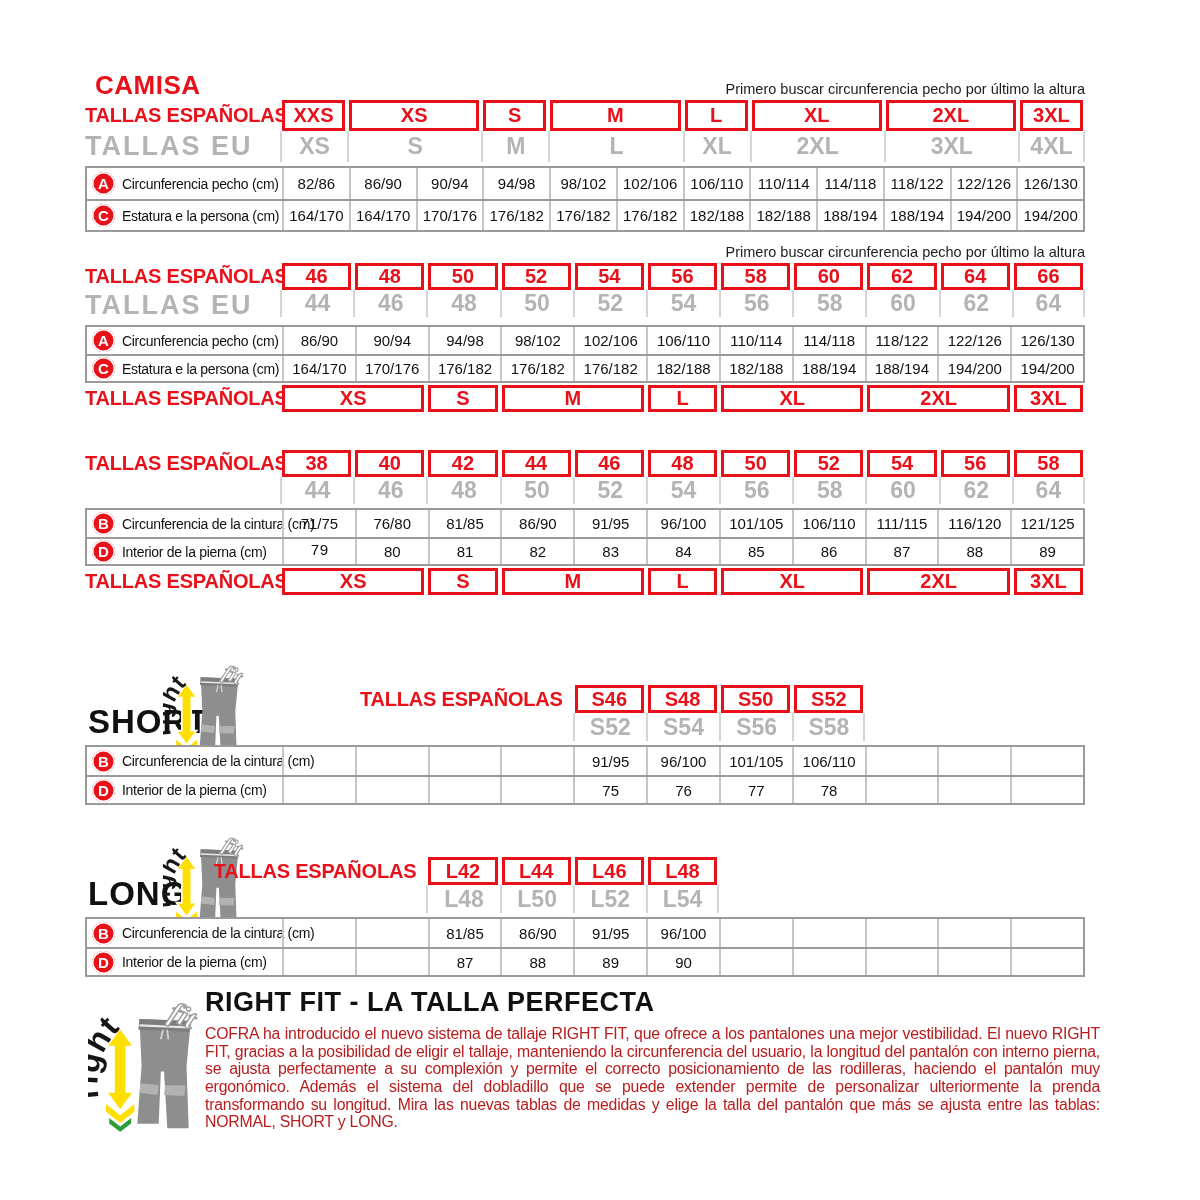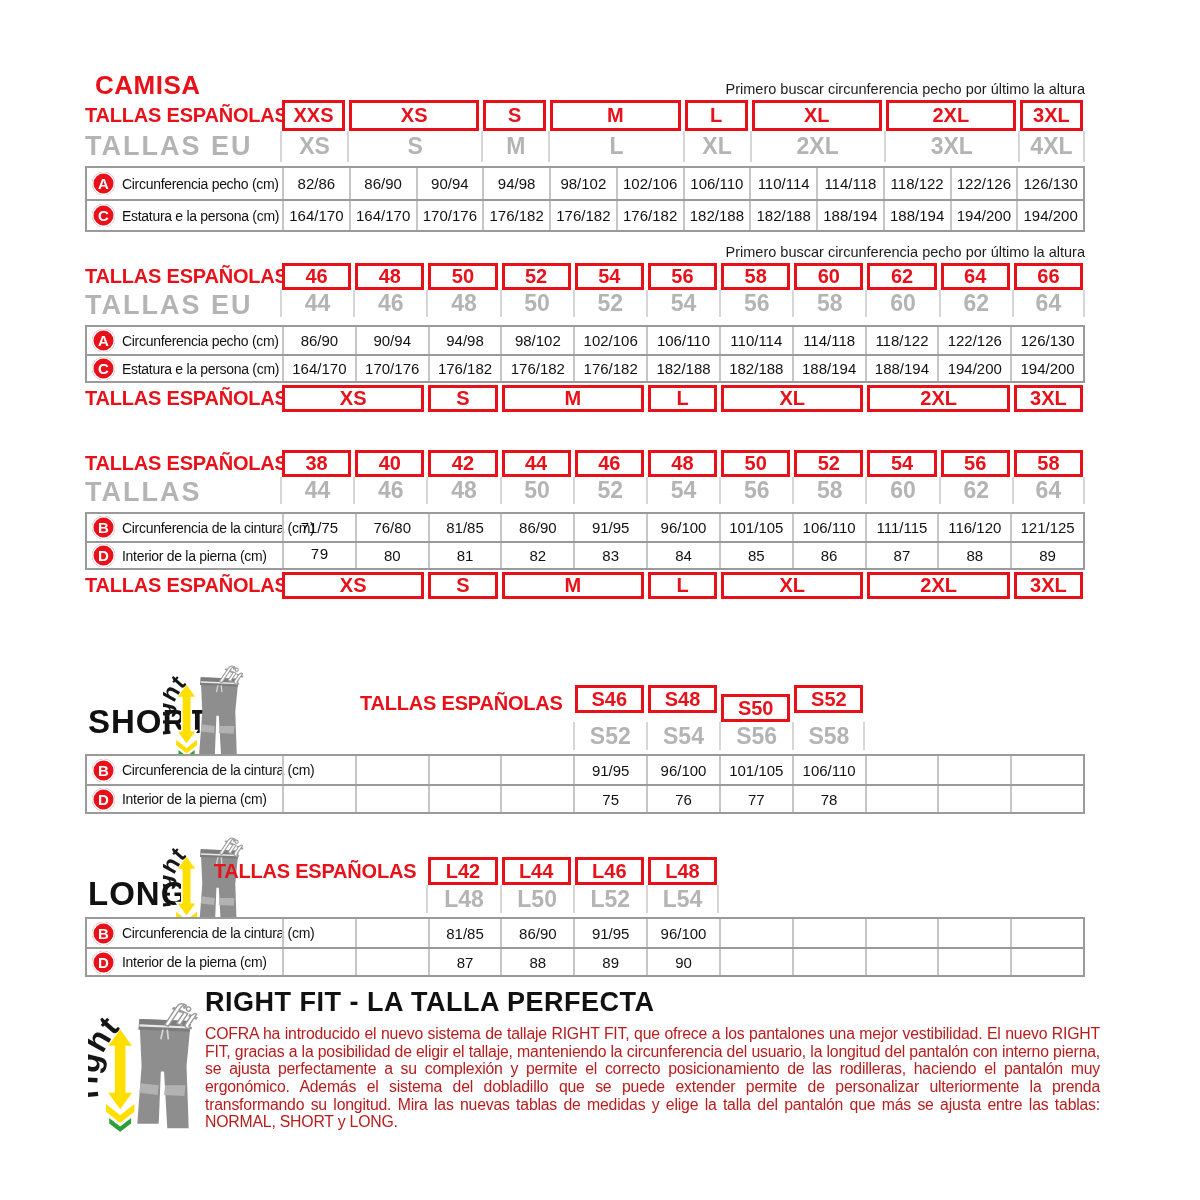--- a/index.html
+++ b/index.html
@@ -222,21 +222,20 @@
           <div class="red-box" style="grid-column: 5 / span 1;">44</div>
           <div class="red-box" style="grid-column: 6 / span 1;">46</div>
           <div class="red-box" style="grid-column: 7 / span 1;">48</div>
           <div class="red-box" style="grid-column: 8 / span 1;">50</div>
           <div class="red-box" style="grid-column: 9 / span 1;">52</div>
           <div class="red-box" style="grid-column: 10 / span 1;">54</div>
           <div class="red-box" style="grid-column: 11 / span 1;">56</div>
           <div class="red-box" style="grid-column: 12 / span 1;">58</div>
         </div>
         <div class="trow gray-row">
-          <div class="gray-row-label" style="grid-column: 1;">TALLAS</div>
           <div class="gray-cell" style="grid-column: 2 / span 1;">44</div>
           <div class="gray-cell" style="grid-column: 3 / span 1;">46</div>
           <div class="gray-cell" style="grid-column: 4 / span 1;">48</div>
           <div class="gray-cell" style="grid-column: 5 / span 1;">50</div>
           <div class="gray-cell" style="grid-column: 6 / span 1;">52</div>
           <div class="gray-cell" style="grid-column: 7 / span 1;">54</div>
           <div class="gray-cell" style="grid-column: 8 / span 1;">56</div>
           <div class="gray-cell" style="grid-column: 9 / span 1;">58</div>
           <div class="gray-cell" style="grid-column: 10 / span 1;">60</div>
           <div class="gray-cell" style="grid-column: 11 / span 1;">62</div>
@@ -309,21 +308,21 @@
           <polygon points="19,119 30,127.5 41,119 41,126 30,134.5 19,126" fill="#2e9e38" stroke="#ffffff" stroke-width="1.5"></polygon>
           <text font-size="30" font-weight="bold" fill="#161616" letter-spacing="1" font-family="Liberation Sans, sans-serif"><textPath href="#rfarc0">right</textPath></text>
           <text x="74" y="28" font-size="27" font-style="italic" font-weight="bold" fill="#ffffff" stroke="#9a9a9a" stroke-width="1.3" transform="rotate(24 74 28)" font-family="Liberation Serif, serif">fit</text>
         </svg>
       </div>
     <div class="size-table abs-table" style="--cols:11; --rh:28px">
         <div class="trow">
           <div class="red-row-label" style="grid-column: 1 / 6;">TALLAS ESPAÑOLAS</div>
           <div class="red-box" style="grid-column: 6 / span 1;">S46</div>
           <div class="red-box" style="grid-column: 7 / span 1;">S48</div>
-          <div class="red-box" style="grid-column: 8 / span 1; margin-top: 9px;">S50</div>
+          <div class="red-box" style="grid-column: 8 / span 1;">S50</div>
           <div class="red-box" style="grid-column: 9 / span 1;">S52</div>
         </div>
         <div class="trow gray-row">
           <div class="gray-cell" style="grid-column: 6 / span 1;">S52</div>
           <div class="gray-cell" style="grid-column: 7 / span 1;">S54</div>
           <div class="gray-cell" style="grid-column: 8 / span 1;">S56</div>
           <div class="gray-cell last" style="grid-column: 9 / span 1;">S58</div>
         </div>
         <div class="data-block">
           <div class="trow data-row">

